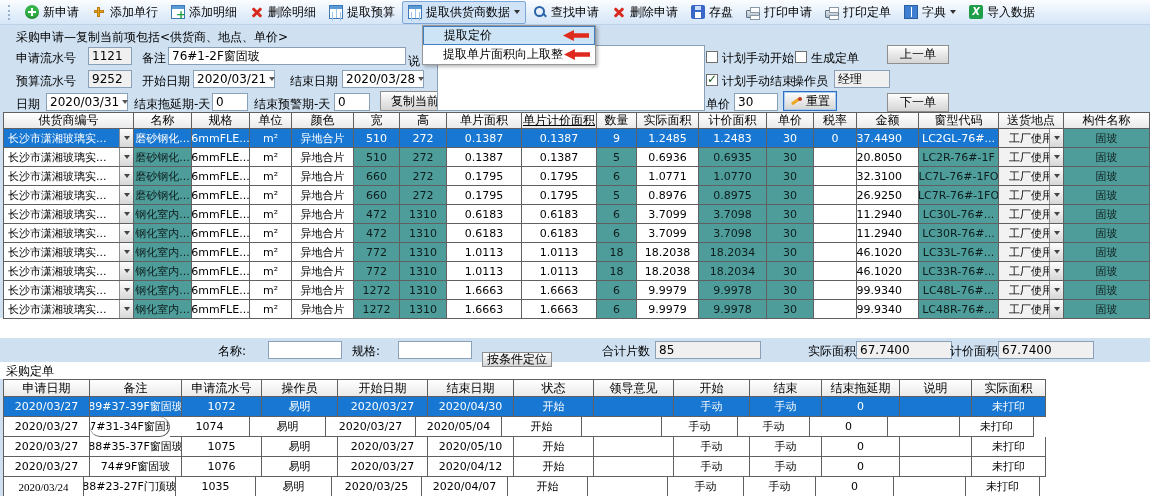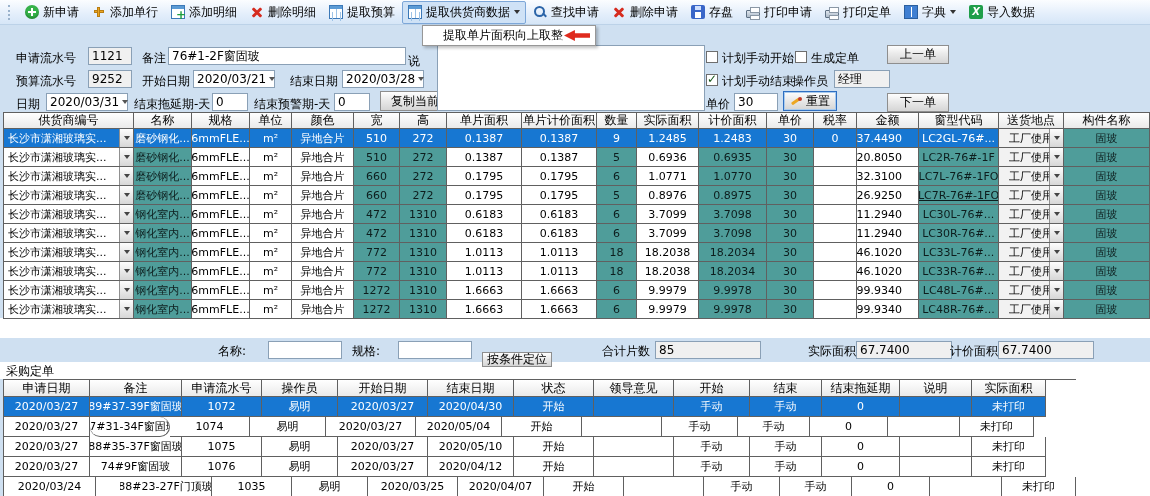--- a/index.html
+++ b/index.html
@@ -144,20 +144,21 @@
       <span>字典</span>
       <i class="dd"></i>
     </span>
     <span class="tbtn">
       <i class="ic ic-import"></i>
       <span>导入数据</span>
     </span>
   </div>
 
 <div class="form-area">
+  <span class="lbl" style="left:16px;top:4px">采购申请—复制当前项包括&lt;供货商、地点、单价&gt;</span>
 
   <span class="lbl" style="left:16px;top:25px">申请流水号</span>
   <input class="ibox ro" style="left: 88px; top: 22px; width: 44px;" value="1121">
   <span class="lbl" style="left:142px;top:25px">备注</span>
   <input class="ibox" style="left: 168px; top: 22px; width: 238px;" value="76#1-2F窗固玻">
 
   <span class="lbl" style="left:16px;top:48px">预算流水号</span>
   <input class="ibox ro" style="left: 88px; top: 45px; width: 44px;" value="9252">
   <span class="lbl" style="left:142px;top:48px">开始日期</span>
   <div class="dbox" style="left:193px;top:45px;width:82px">
@@ -199,38 +200,42 @@
   <div class="btn focus" style="left:783px;top:66px;width:54px;height:20px">
       <i class="ic ic-reset"></i>
       <span>重置</span>
     </div>
 
   <div class="btn" style="left:887px;top:20px;width:62px;height:19px">上一单</div>
   <div class="btn" style="left:887px;top:68px;width:62px;height:19px">下一单</div>
 </div>
 
 <div class="menu">
+  <div class="mi selhl">
+    <span>提取定价</span>
+    <span class="arrowL"></span>
+  </div>
   <div class="mi">
     <span>提取单片面积向上取整</span>
     <span class="arrowL"></span>
   </div>
 </div>
 
 <div class="strip" style="top:112px;height:206px"></div>
 <div class="grid" id="main-grid" style="left:3px;top:112px">
     <div class="grow h">
       <div class="c hc" style="width: 130px;">供货商编号</div>
       <div class="c hc" style="width: 58px;">名称</div>
       <div class="c hc" style="width: 58px;">规格</div>
       <div class="c hc" style="width: 42px;">单位</div>
       <div class="c hc" style="width: 62px;">颜色</div>
       <div class="c hc" style="width: 46px;">宽</div>
       <div class="c hc" style="width: 47px;">高</div>
       <div class="c hc" style="width: 75px;">单片面积</div>
-      <div class="c hc" style="width: 75px;">单片计价面积</div>
+      <div class="c hc" style="width: 75px; text-decoration: underline;">单片计价面积</div>
       <div class="c hc" style="width: 40px;">数量</div>
       <div class="c hc" style="width: 62px;">实际面积</div>
       <div class="c hc" style="width: 68px;">计价面积</div>
       <div class="c hc" style="width: 47px;">单价</div>
       <div class="c hc" style="width: 43px;">税率</div>
       <div class="c hc" style="width: 62px;">金额</div>
       <div class="c hc" style="width: 80px;">窗型代码</div>
       <div class="c hc" style="width: 65px;">送货地点</div>
       <div class="c hc" style="width: 86px;">构件名称</div>
     </div>
@@ -448,21 +453,21 @@
       </div>
       <div class="c teal" style="width: 47px;">
         <span>30</span>
       </div>
       <div class="c" style="width: 43px;">
         <span></span>
       </div>
       <div class="c amount" style="width: 62px;">
         <span>26.9250</span>
       </div>
-      <div class="c teal" style="width: 80px; text-decoration: underline;">
+      <div class="c teal" style="width: 80px;">
         <span>LC7R-76#-1FO</span>
       </div>
       <div class="c lightcombo" style="width: 65px;">
         <span>工厂使用</span>
         <span class="cbtn"></span>
       </div>
       <div class="c teal tealkeep" style="width: 86px;">
         <span>固玻</span>
       </div>
     </div>
@@ -1006,24 +1011,24 @@
         <span>0</span>
       </div>
       <div class="c" style="width: 72px;">
         <span></span>
       </div>
       <div class="c" style="width: 74px;">
         <span>未打印</span>
       </div>
     </div>
     <div class="grow">
+      <div class="c" style="width: 80px; font-family: Liberation Serif, serif;">
+        <span>2020/03/24</span>
+      </div>
       <div class="c" style="width: 92px;">
-        <span>2020/03/24</span>
-      </div>
-      <div class="c" style="width: 92px; margin-left: 24px;">
         <span>88#23-27F门顶玻</span>
       </div>
       <div class="c" style="width: 80px;">
         <span>1035</span>
       </div>
       <div class="c" style="width: 76px;">
         <span>易明</span>
       </div>
       <div class="c" style="width: 90px;">
         <span>2020/03/25</span>

